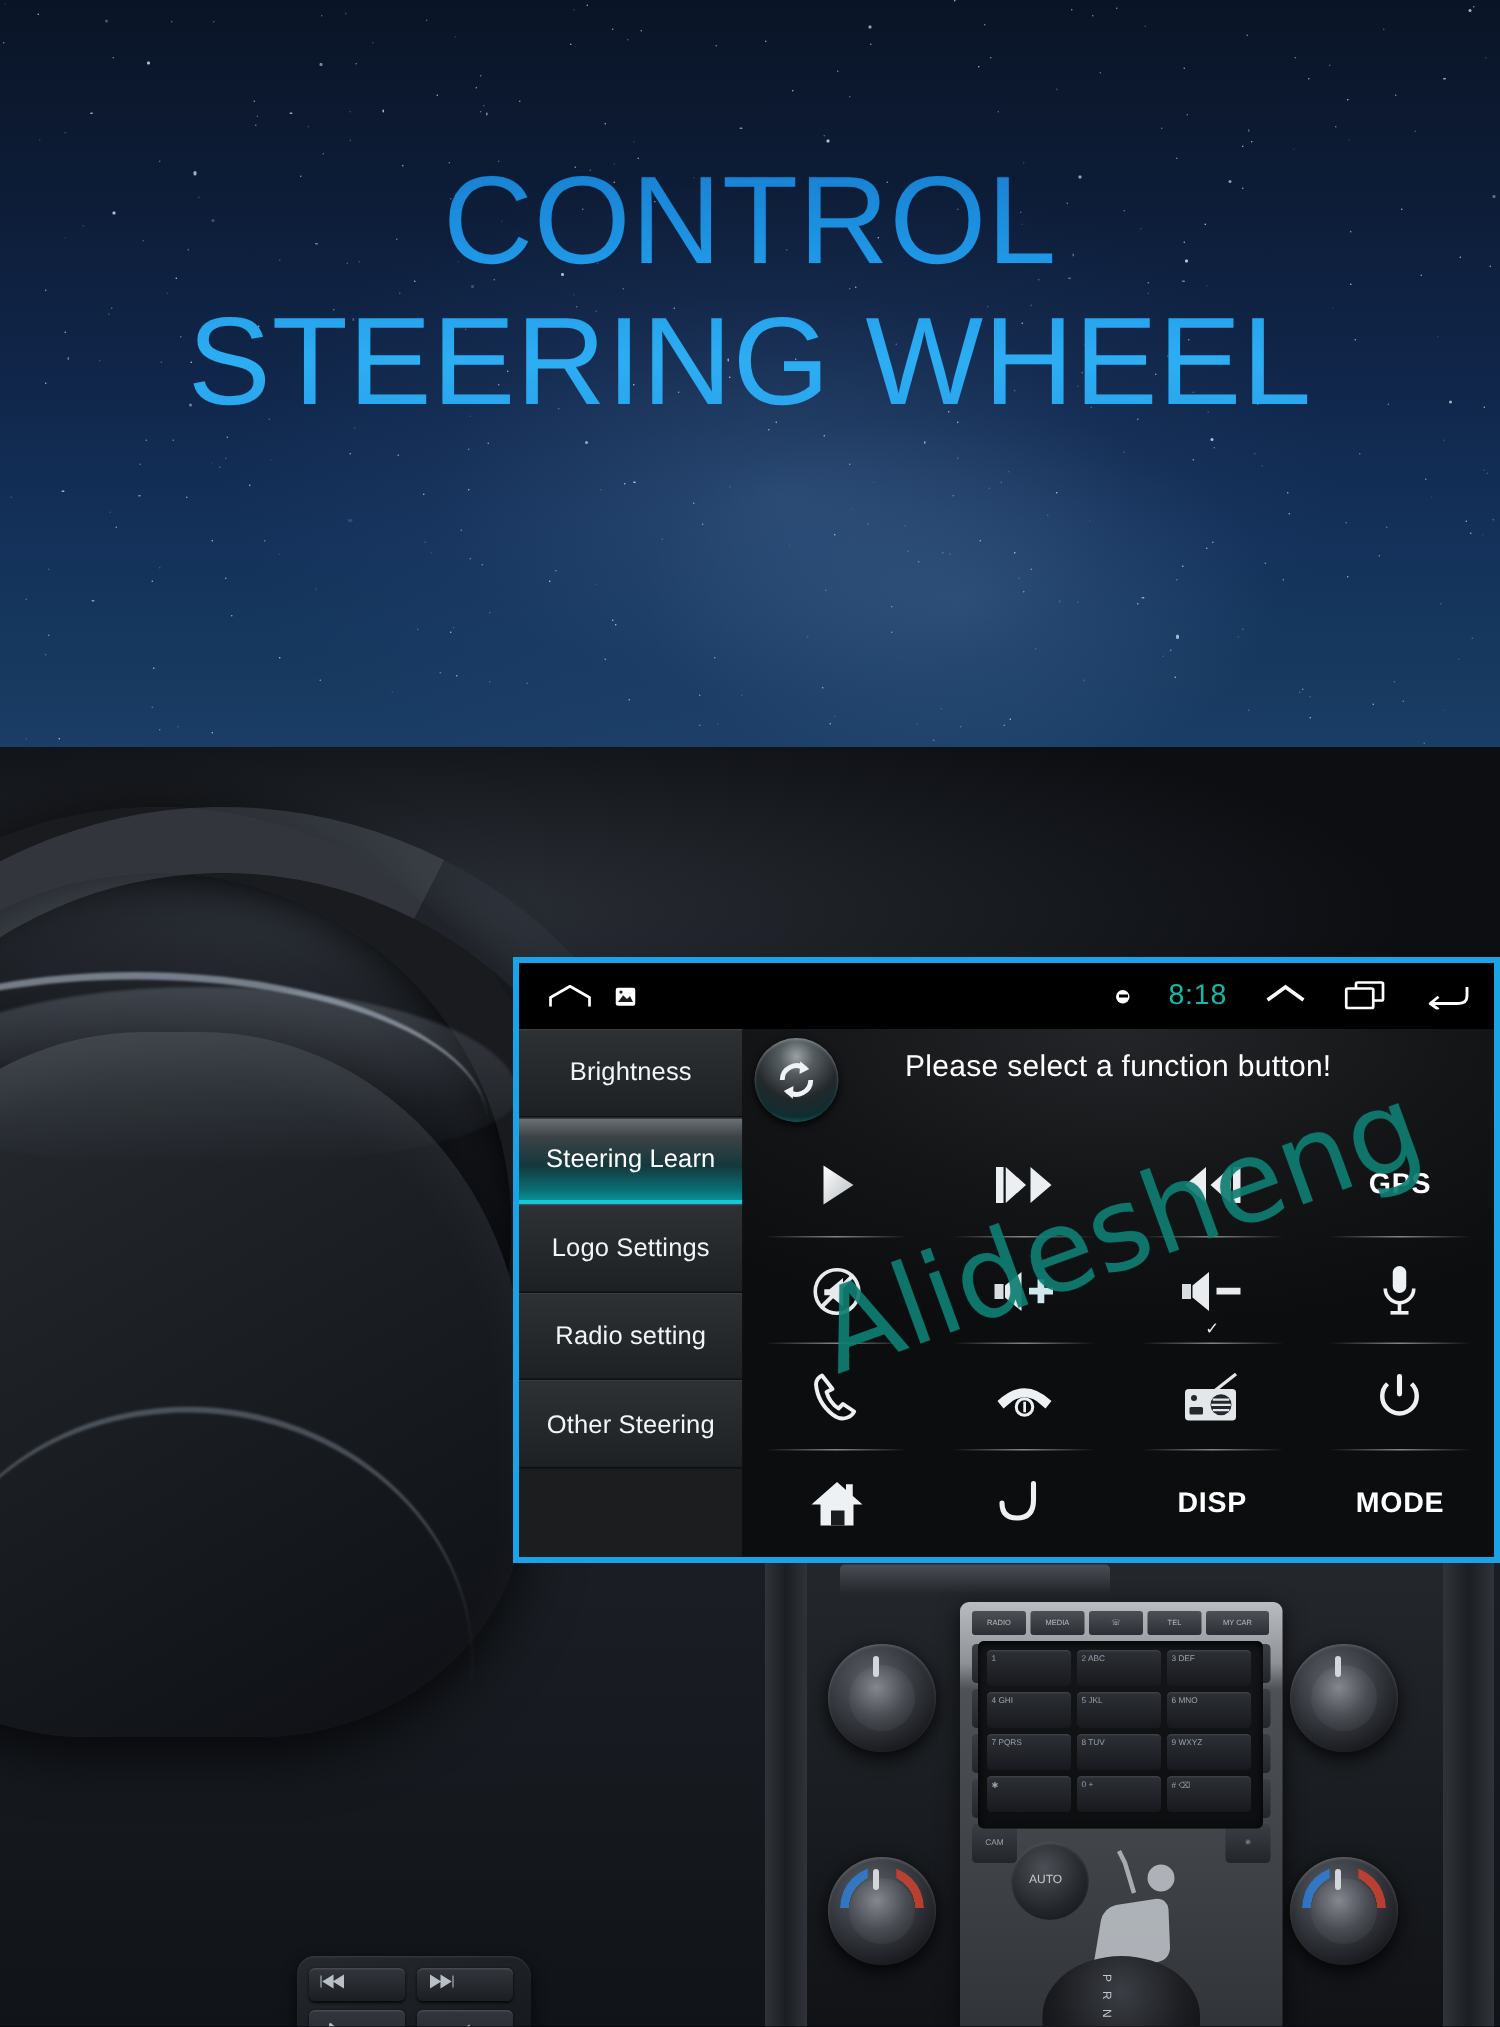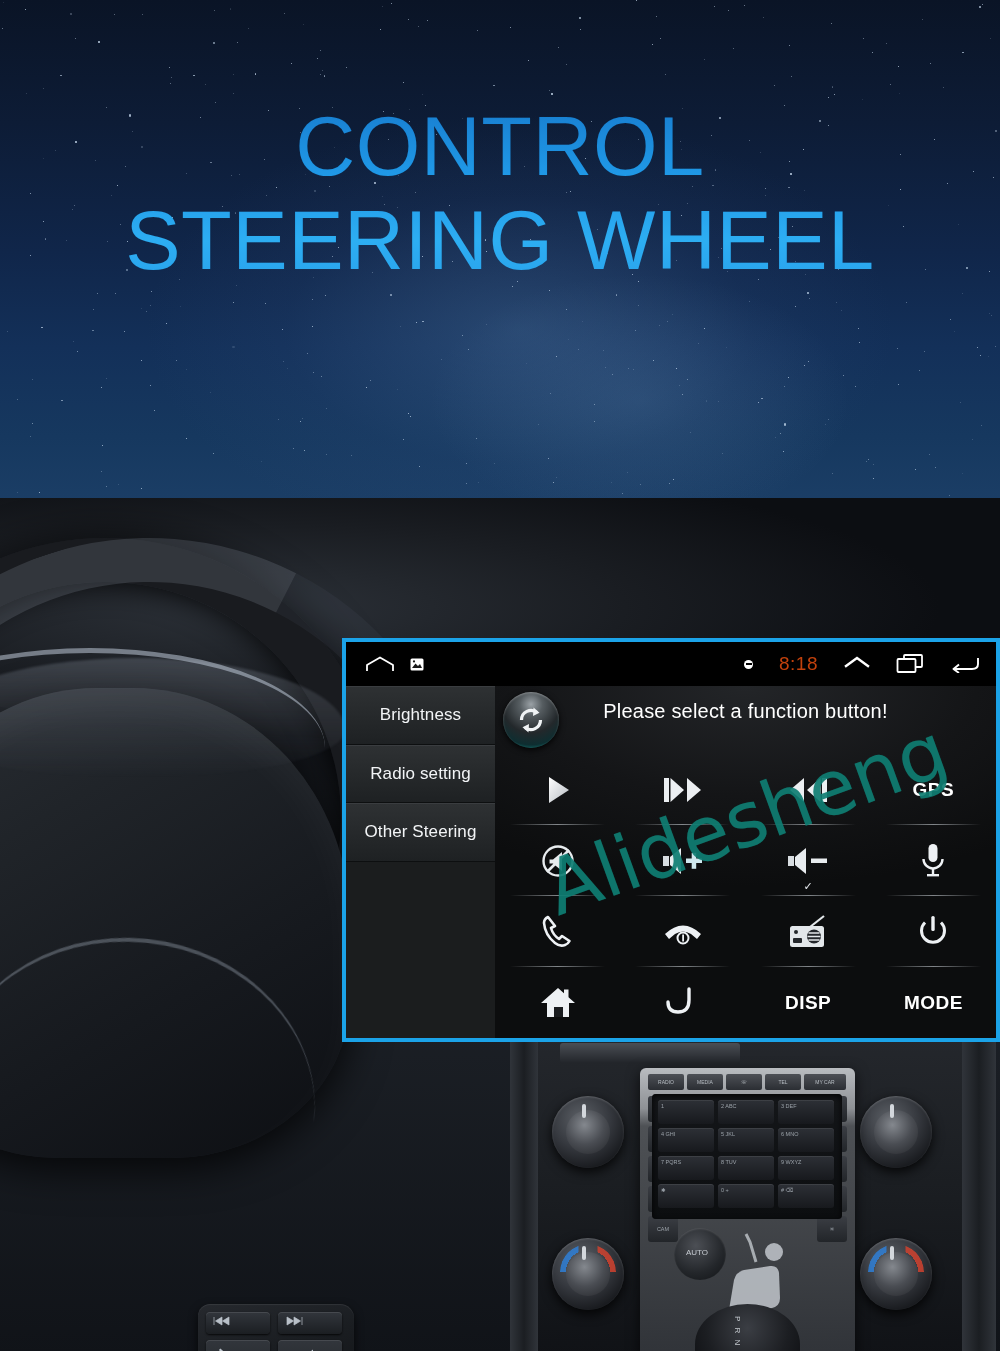--- a/index.html
+++ b/index.html
@@ -160,21 +160,21 @@
     position:absolute; left:342px; top:638px; width:658px; height:404px;
     border:4px solid #1ba3e8; background:#000;
     overflow:hidden;
   }
   .statusbar{
     position:absolute; left:0; top:0; width:650px; height:44px;
     background:#000; display:flex; align-items:center;
   }
   .sb-left{ display:flex; align-items:center; gap:16px; padding-left:20px; }
   .sb-right{ margin-left:auto; display:flex; align-items:center; gap:26px; padding-right:16px; }
-  .sb-time{ color:#c2410c; font-size:19px; letter-spacing:0.5px; }
+  .sb-time{ color:#14b8a6; font-size:19px; letter-spacing:0.5px; }
   .sb-dot{ width:9px; height:9px; border-radius:50%; background:#fff; position:relative; }
   .sb-dot:after{ content:""; position:absolute; left:1.5px; top:3.5px; width:6px; height:2px; background:#000;}
 
   .body-row{ position:absolute; left:0; top:44px; width:650px; height:352px; display:flex; }
 
   
   .sidebar{ width:149px; height:352px; background:#1b1d1e; }
   .side-item{
     height:58.6px; display:flex; align-items:center; justify-content:center;
     color:#f2f4f6; font-size:17px; letter-spacing:0.1px;
@@ -838,20 +838,26 @@
       </svg>
     </div>
   </div>
 
   <div class="body-row">
 
     <div class="sidebar">
       <div class="side-item">
           <span>Brightness</span>
         </div>
+      <div class="side-item active">
+          <span>Steering Learn</span>
+        </div>
+      <div class="side-item">
+          <span>Logo Settings</span>
+        </div>
       <div class="side-item">
           <span>Radio setting</span>
         </div>
       <div class="side-item">
           <span>Other Steering</span>
         </div>
     </div>
 
     <div class="panel">
 

